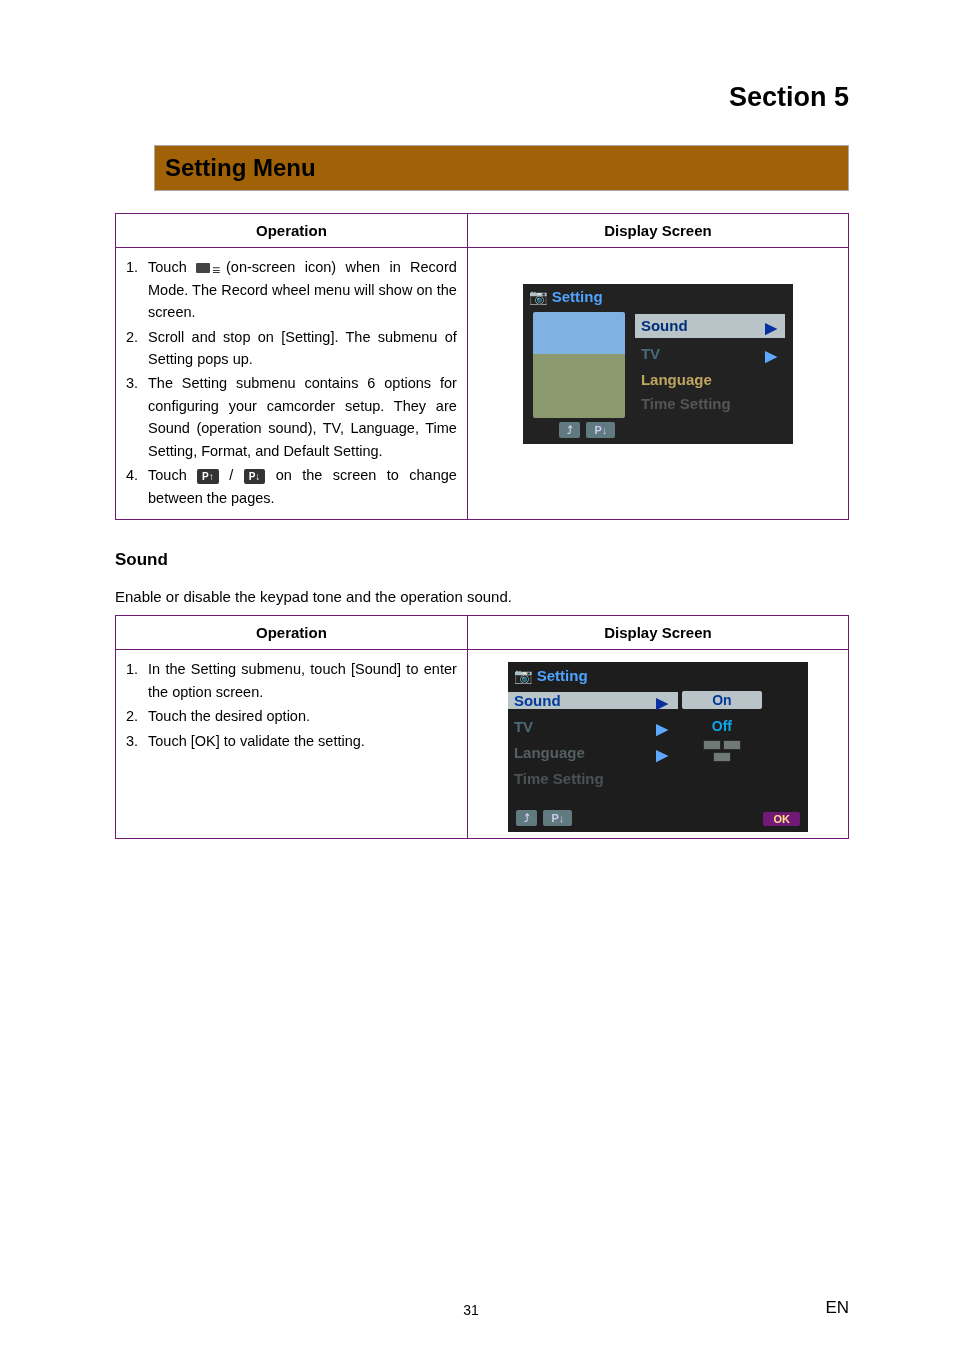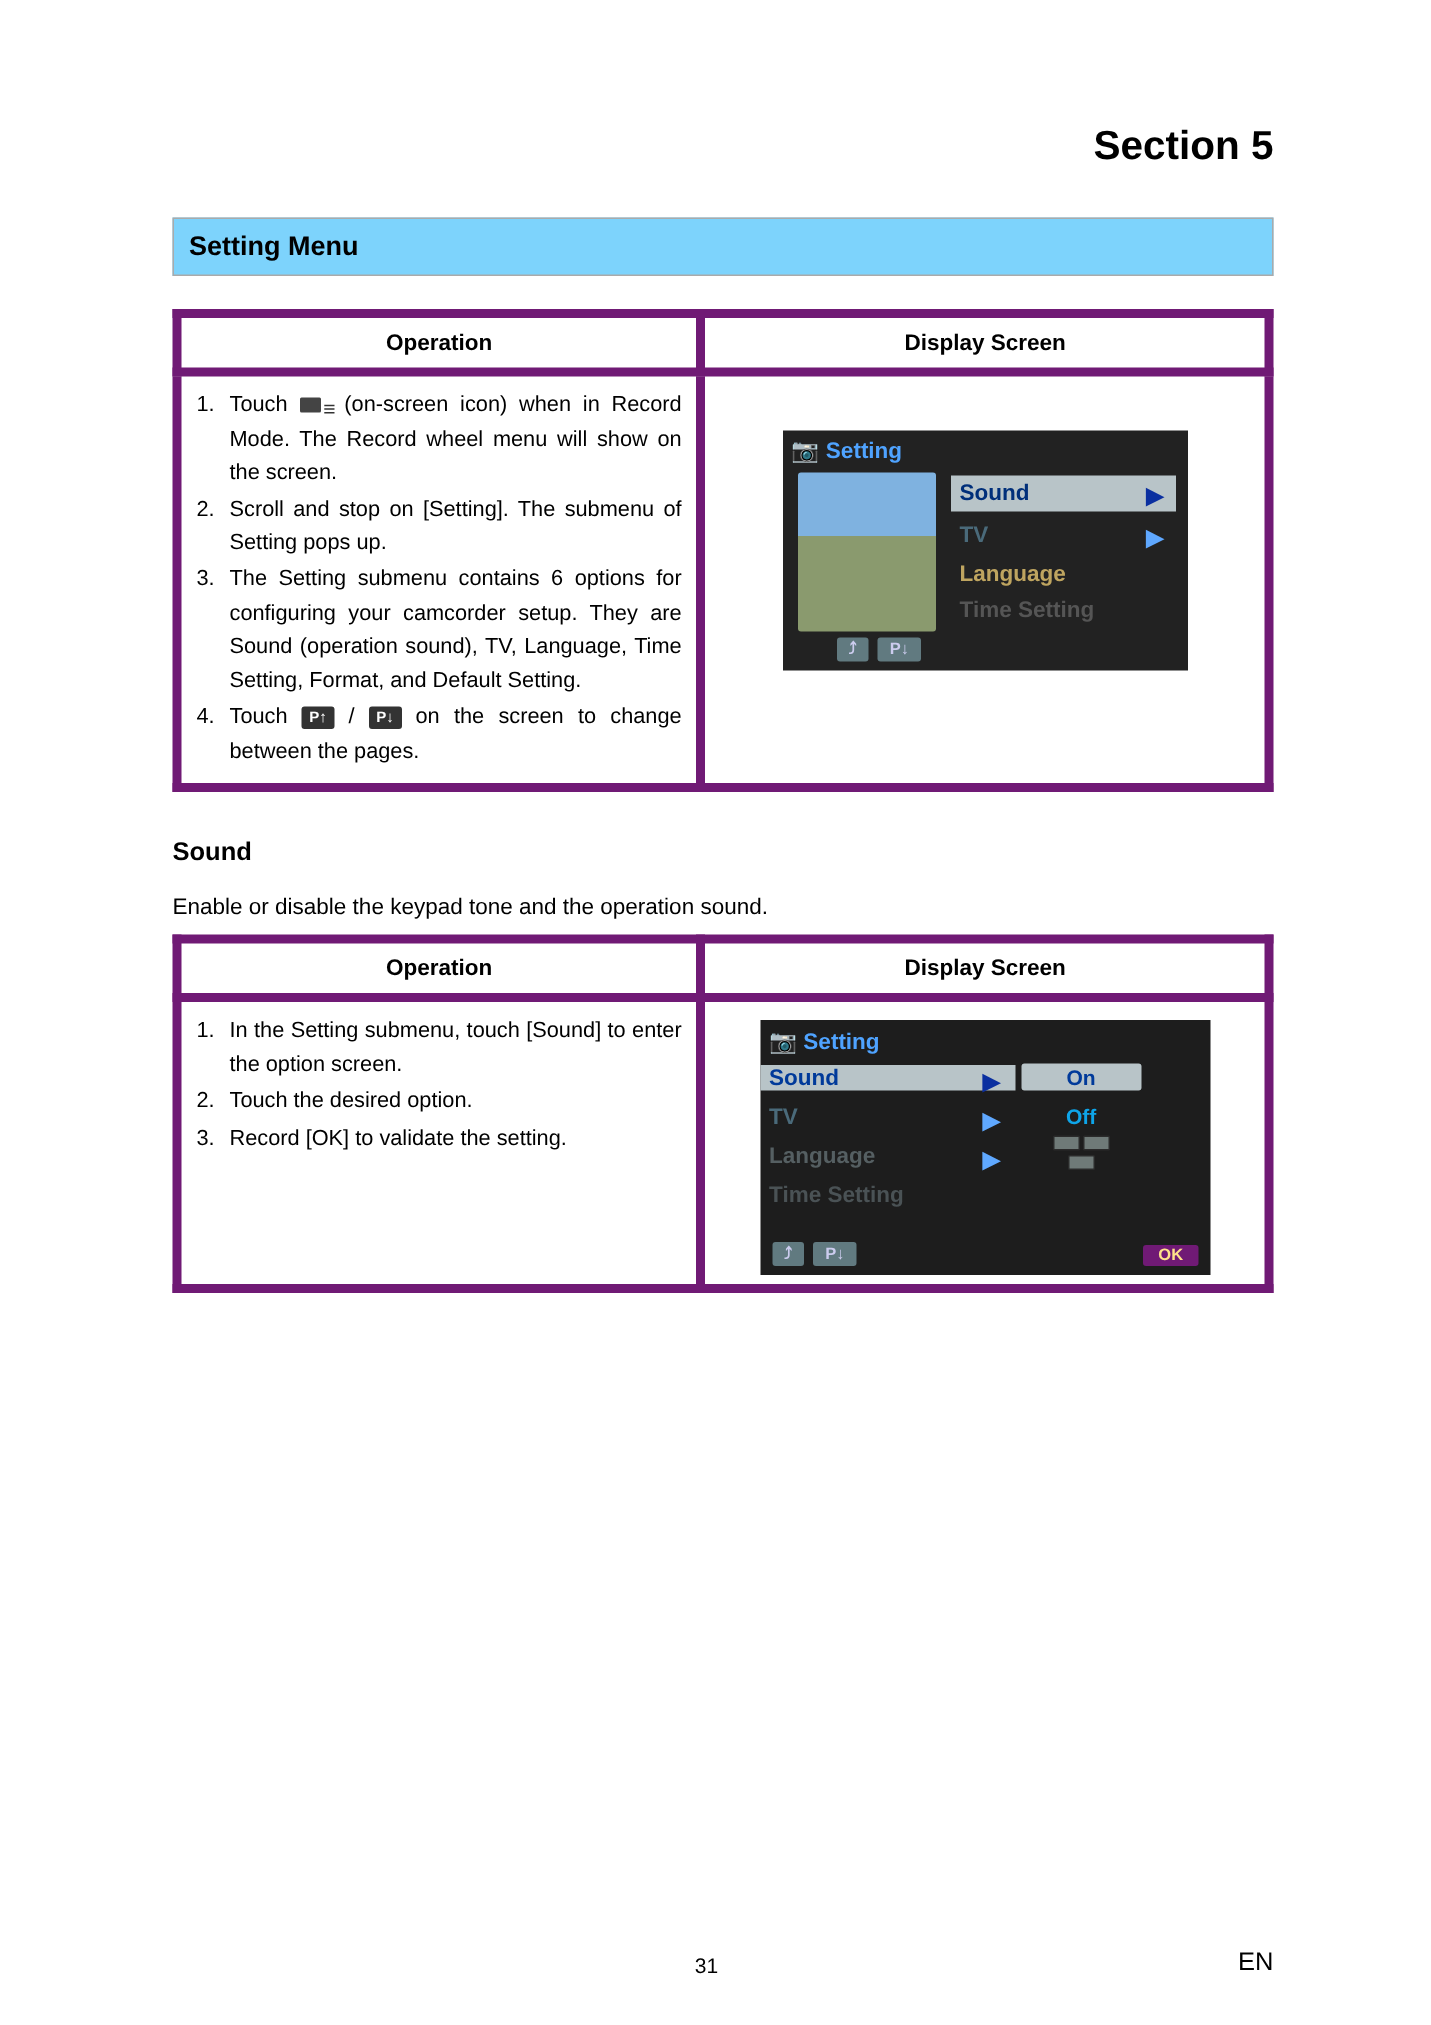--- a/index.html
+++ b/index.html
@@ -18,34 +18,35 @@
     position: relative;
   }
   .section-title {
     text-align: right;
     font-weight: bold;
     font-size: 27px;
     line-height: 1.3;
     margin-bottom: 30px;
   }
   .menu-bar {
-    background: #7dd3fc;
+    background: #a16207;
     border: 1px solid #aaa;
     padding: 8px 10px;
     font-weight: bold;
-    font-size: 18px;
+    font-size: 24px;
     margin-bottom: 22px;
+    margin-left: 39px;
   }
   table.main {
     border-collapse: collapse;
     width: 100%;
     margin-bottom: 30px;
   }
   table.main td, table.main th {
-    border: 6px solid #701a75;
+    border: 1px solid #701a75;
     vertical-align: top;
   }
   table.main th {
     font-weight: bold;
     text-align: center;
     padding: 8px 4px;
     font-size: 15px;
   }
   .opcell { width: 48%; padding: 0; }
   .dispcell { width: 52%; padding: 6px; text-align: center; }
@@ -281,21 +282,21 @@
           <li>
             <span class="num">1.</span>
             <span class="txt">In the Setting submenu, touch [Sound] to enter the option screen.</span>
           </li>
           <li>
             <span class="num">2.</span>
             <span class="txt">Touch the desired option.</span>
           </li>
           <li>
             <span class="num">3.</span>
-            <span class="txt">Record [OK] to validate the setting.</span>
+            <span class="txt">Touch [OK] to validate the setting.</span>
           </li>
         </ol>
       </td>
       <td class="dispcell">
         <div class="screen2">
           <div class="s2-title">📷 <span>Setting</span></div>
           <div class="s2-row s2-r0">
             <div class="s2-left"><span>Sound</span><span class="arrow">▶</span></div>
             <div class="s2-right">On</div>
           </div>

